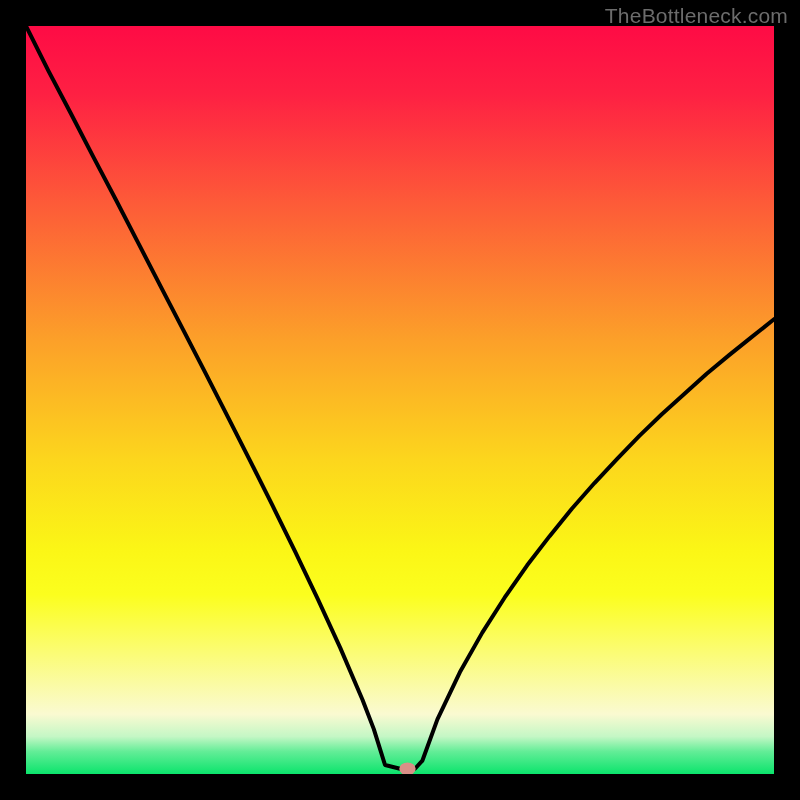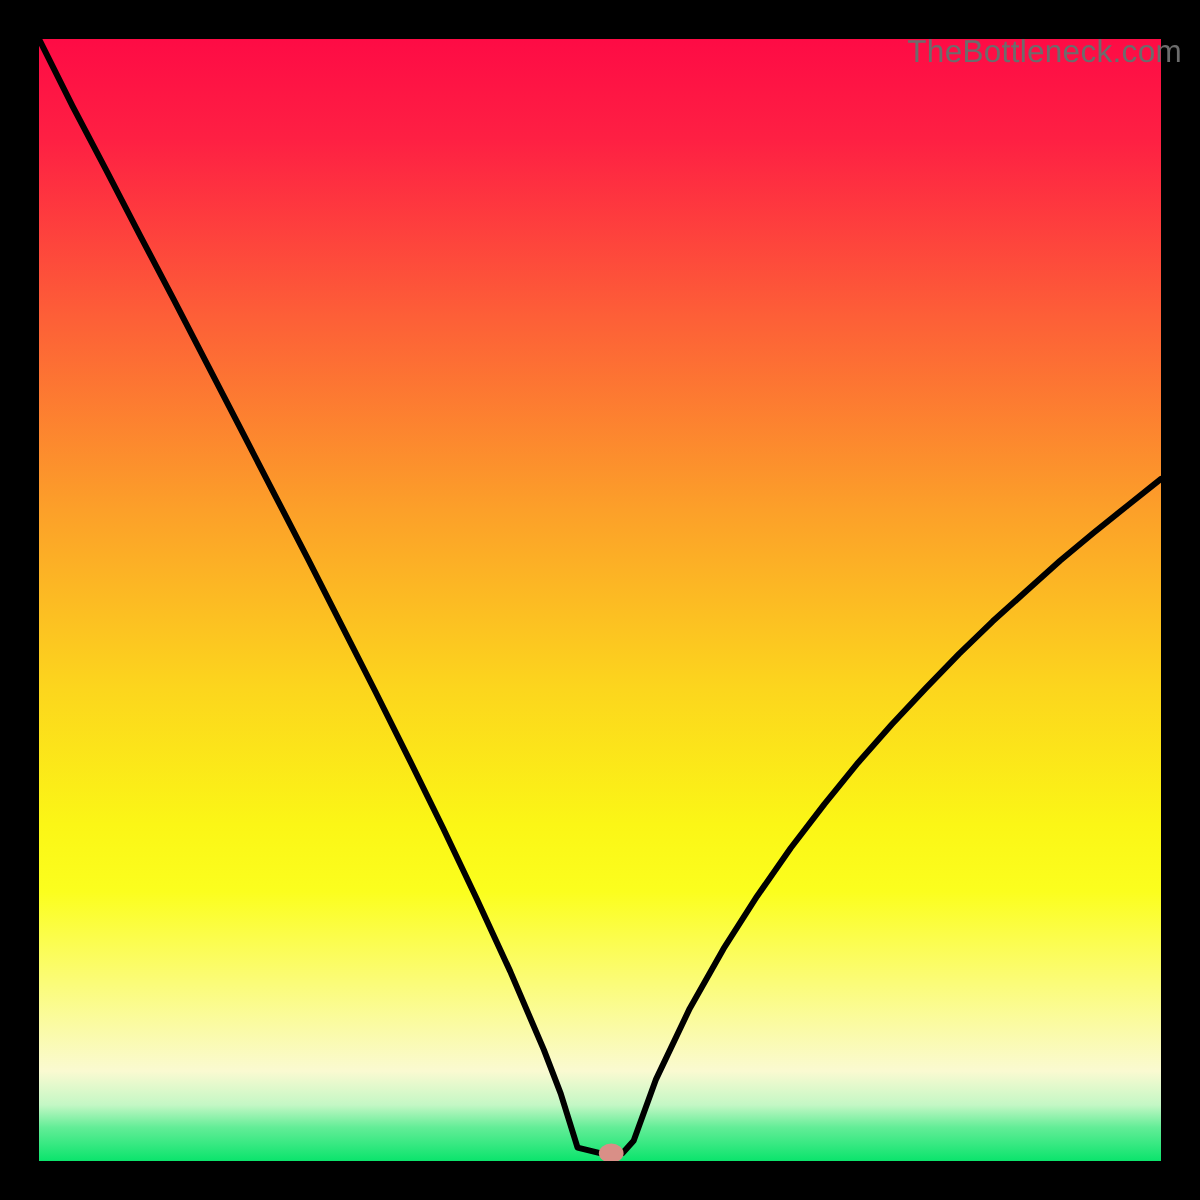--- a/index.html
+++ b/index.html
@@ -25,21 +25,20 @@
   }
   .watermark {
     position: absolute;
     top: 4px;
     right: 12px;
     color: #6c6c6c;
     font-size: 21px;
     font-weight: 500;
     letter-spacing: 0.2px;
     z-index: 5;
-    margin-top: 19px;
   }
 </style>
 </head>
 <body>
 
 <div class="frame">
 
   <div class="watermark">TheBottleneck.com</div>
 
   <svg class="plot" viewBox="0 0 100 100" preserveAspectRatio="none">

